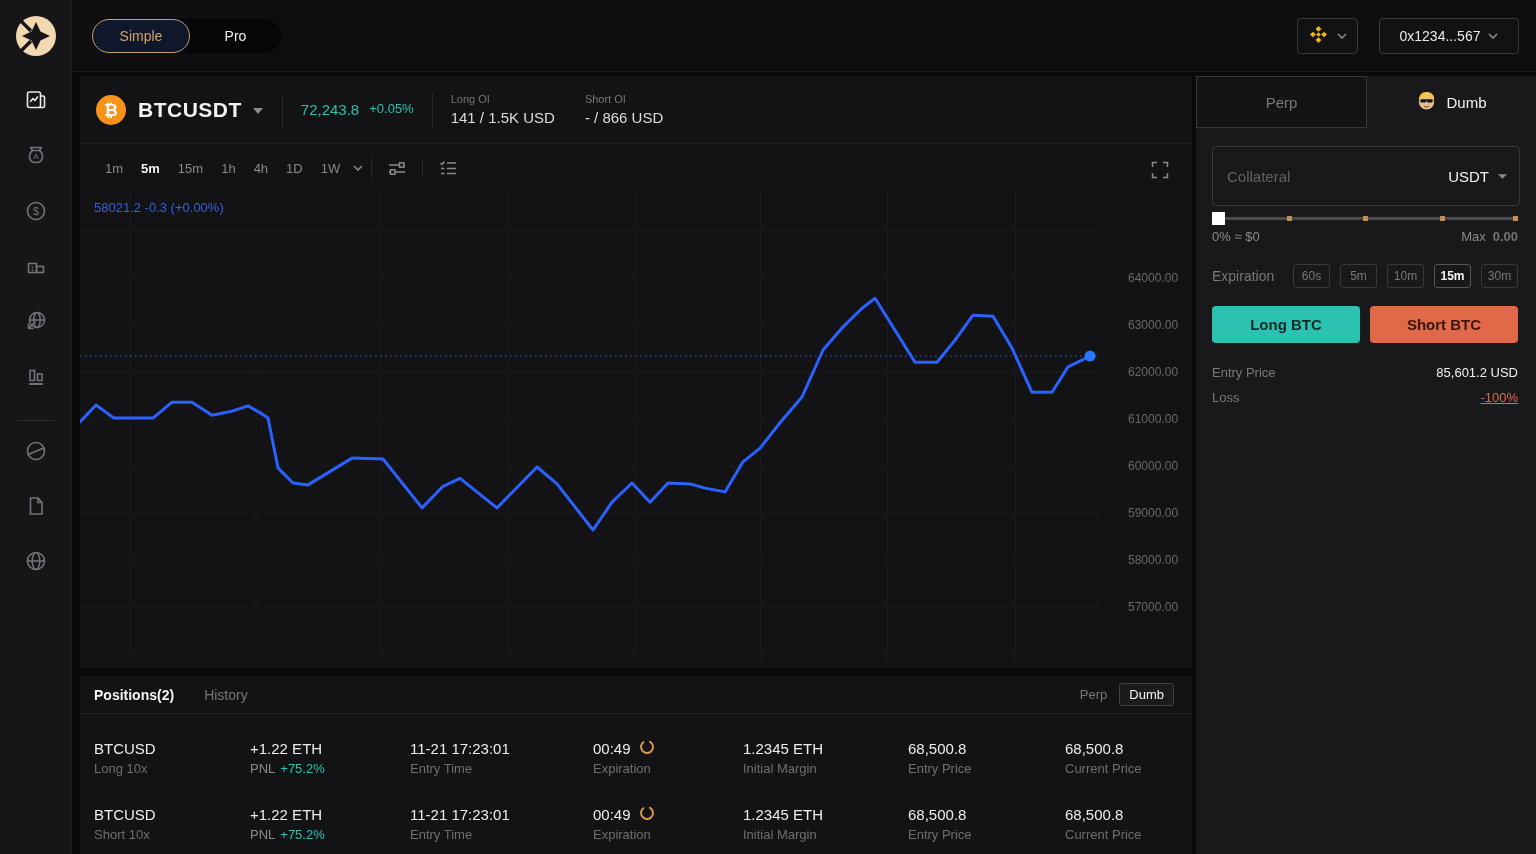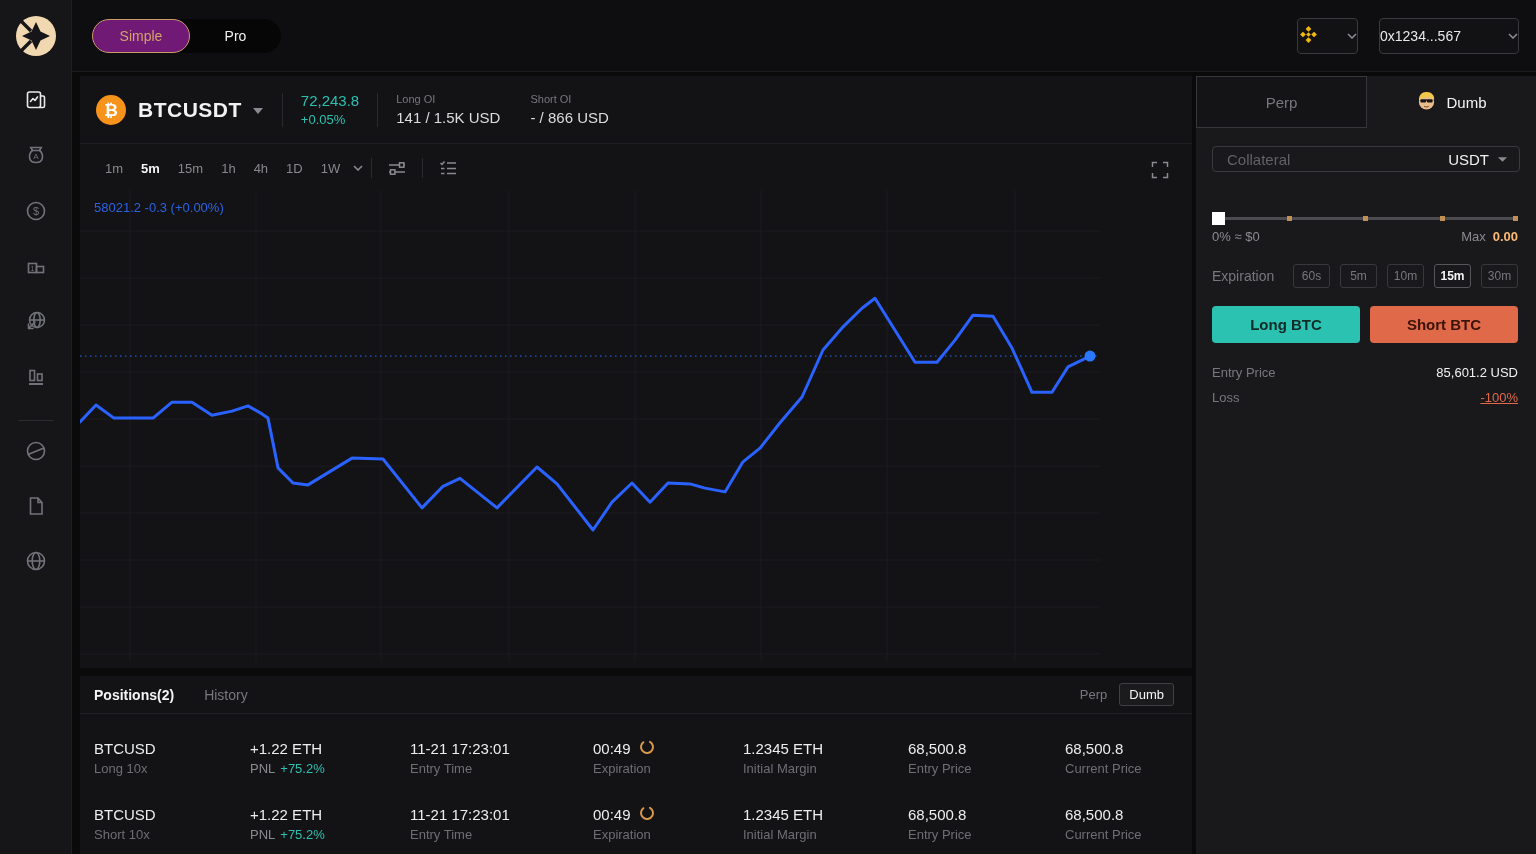--- a/index.html
+++ b/index.html
@@ -4,43 +4,43 @@
 <style>
   * { margin:0; padding:0; box-sizing:border-box; }
   html,body { background:#050506; }
   body { font-family:"Liberation Sans", sans-serif; color:#e9e9ec; }
   #app { position:relative; width:1536px; height:854px; background:#0a0a0b; overflow:hidden; }
 
   
   .topbar { position:absolute; left:72px; top:0; width:1464px; height:72px; background:#0e0e10; border-bottom:1px solid #1c1c1f; }
   .mode-toggle { position:absolute; left:20px; top:19px; width:189px; height:34px; background:#060607; border-radius:17px; display:flex; align-items:center; }
   .mode-seg { flex:0 0 auto; height:34px; display:flex; align-items:center; justify-content:center; font-size:14px; cursor:pointer; }
-  .mode-simple { width:98px; background:#701a75; border:1px solid #c89b6a; border-radius:17px; color:#d2a368; }
+  .mode-simple { width:98px; background:#0f172a; border:1px solid #c89b6a; border-radius:17px; color:#d2a368; }
   .mode-pro { width:91px; color:#f0f0f2; }
   .top-right { position:absolute; right:17px; top:18px; display:flex; gap:21px; }
-  .tr-btn { height:36px; background:#121214; border:1px solid #3a3a3e; border-radius:4px; display:flex; align-items:center; justify-content:space-between; gap:8px; cursor:pointer; }
+  .tr-btn { height:36px; background:#121214; border:1px solid #3a3a3e; border-radius:4px; display:flex; align-items:center; justify-content:center; gap:8px; cursor:pointer; }
   .network-btn { width:61px; }
   .wallet-btn { width:140px; font-size:14px; color:#e9e9ec; }
   .chev { width:10px; height:6px; display:inline-block; }
   .chev svg { display:block; }
 
   
   .sidebar { position:absolute; left:0; top:0; width:72px; height:854px; background:#161619; border-right:1px solid #202024; }
   .logo { position:absolute; left:14px; top:14px; width:44px; height:44px; cursor:pointer; }
   .side-ic { position:absolute; left:24px; width:24px; height:24px; cursor:pointer; }
   .side-divider { position:absolute; left:18px; top:420px; width:36px; height:1px; background:#2c2c30; }
 
   
   .chart-panel { position:absolute; left:80px; top:76px; width:1112px; height:592px; background:#131316; }
   .market-bar { position:absolute; left:0; top:0; width:100%; height:68px; border-bottom:1px solid #1e1e22; display:flex; align-items:center; }
   .btc-ic { margin-left:16px; width:30px; height:30px; flex:0 0 auto; }
   .pair-name { margin-left:12px; font-size:21px; font-weight:700; letter-spacing:.5px; color:#f2f2f4; cursor:pointer; }
   .pair-chev { margin-left:10px; cursor:pointer; }
   .vdiv { width:1px; height:34px; background:#2a2a2e; margin:0 18px; }
-  .mb-price-block { display:flex; flex-direction:column; gap:3px;justify-content:space-between; }
+  .mb-price-block { display:flex; flex-direction:row; gap:10px;justify-content:space-between; }
   .mb-price { font-size:15px; color:#2cc0b0; }
   .mb-change { font-size:13px; color:#2cc0b0; }
   .oi-block { display:flex; flex-direction:column; gap:4px; margin-right:30px; }
   .oi-label { font-size:11px; color:#77777d; }
   .oi-value { font-size:15px; color:#dcdcdf; }
 
   .tf-row { position:absolute; left:16px; top:80px; height:24px; display:flex; align-items:center; gap:0; }
   .tf { font-size:13px; color:#87878d; padding:0 9px; cursor:pointer; }
   .tf.active { color:#f3f3f5; font-weight:700; }
   .tool-div { width:1px; height:20px; background:#2a2a2e; margin:0 8px; }
@@ -56,31 +56,31 @@
   .curdot { fill:#2979ff; }
   .y-axis { position:absolute; left:1020px; top:114px; width:92px; height:472px; border-left:0; }
   .ytick { position:absolute; left:28px; font-size:12px; color:#67676d; }
 
   
   .right-panel { position:absolute; left:1196px; top:76px; width:340px; height:778px; background:#19191c; }
   .rp-tabs { position:absolute; left:0; top:0; width:100%; height:52px; display:flex; }
   .rp-tab { flex:1; display:flex; align-items:center; justify-content:center; gap:9px; font-size:15px; cursor:pointer; }
   .rp-tab-perp { color:#77777d; background:#141417; border:1px solid #38383c; }
   .rp-tab-dumb { color:#f4f4f6; }
-  .collateral-wrap { position:absolute; left:16px; top:70px; width:308px; height:26px; border:1px solid #3a3a3e; border-radius:4px; display:flex; align-items:center; background:#19191c; }
+  .collateral-wrap { position:absolute; left:16px; top:70px; width:308px; height:60px; border:1px solid #3a3a3e; border-radius:4px; display:flex; align-items:center; background:#19191c; }
   .collateral-input { flex:1; height:100%; background:transparent; border:0; outline:none; padding:0 14px; font-size:15px; color:#e9e9ec; font-family:"Liberation Sans",sans-serif; }
   .collateral-input::placeholder { color:#616167; }
   .currency-sel { display:flex; align-items:center; gap:8px; margin-right:12px; font-size:15px; color:#f0f0f2; cursor:pointer; }
 
   .slider { position:absolute; left:16px; top:136px; width:306px; height:13px; cursor:pointer; }
   .slider-track { position:absolute; left:0; top:5px; width:100%; height:3px; background:#4c4c50; }
   .slider-tick { position:absolute; top:4px; width:5px; height:5px; background:#c08f54; }
   .slider-handle { position:absolute; left:0; top:0; width:13px; height:13px; background:#ffffff; cursor:grab; }
   .slider-labels { position:absolute; left:16px; top:153px; width:306px; display:flex; justify-content:space-between; font-size:13px; color:#8a8a90; }
-  .max-val { color:#fdba74; font-weight:700; margin-left:7px; }
+  .max-val { color:#737373; font-weight:700; margin-left:7px; }
 
   .exp-row { position:absolute; left:16px; top:188px; width:306px; height:24px; display:flex; align-items:center; }
   .exp-label { font-size:14px; color:#77777d; margin-right:auto; }
   .exp-btn { width:37px; height:24px; border:1px solid #38383c; border-radius:3px; margin-left:10px; display:flex; align-items:center; justify-content:center; font-size:12px; color:#77777d; cursor:pointer; background:#19191c; }
   .exp-btn.active { color:#f4f4f6; border-color:#55555a; font-weight:700; }
 
   .trade-btns { position:absolute; left:16px; top:230px; width:306px; height:37px; display:flex; gap:10px; }
   .trade-btn { flex:1; border:0; border-radius:4px; font-size:15px; font-weight:700; font-family:"Liberation Sans",sans-serif; cursor:pointer; }
   .long-btn { background:#2cc2b2; color:#0d2b27; }
   .short-btn { background:#e0694a; color:#3a130a; }
@@ -319,20 +319,30 @@
           <line class="grid" x1="429" y1="0" x2="429" y2="472"></line>
           <line class="grid" x1="555" y1="0" x2="555" y2="472"></line>
           <line class="grid" x1="681" y1="0" x2="681" y2="472"></line>
           <line class="grid" x1="807" y1="0" x2="807" y2="472"></line>
           <line class="grid" x1="935" y1="0" x2="935" y2="472"></line>
           <line class="curline" x1="0" y1="166.1" x2="1020" y2="166.1"></line>
           <polyline class="priceline" points="0,231.9 16,215.0 34,228.1 73,228.1 92,212.2 112,212.2 132,225.3 152,221.1 168,215.9 182,223.9 188,228.1 198,277.9 213,293.0 228,294.9 272,268.1 303,269.0 342,317.9 363,296.3 380,288.3 417,317.9 457,277.0 477,293.9 513,340.0 532,312.2 552,293.0 570,312.2 588,293.0 610,293.9 625,298.1 645,301.9 663,271.8 680,258.2 700,232.8 722,207.0 743,160.0 762,137.9 782,118.2 795,108.3 835,172.2 857,172.2 875,150.1 893,125.2 913,126.2 932,158.1 952,202.3 972,202.3 988,176.9 1010,166.1"></polyline>
           <circle class="curdot" cx="1010" cy="166.1" r="5.5"></circle>
         </svg>
     </div>
+    <div class="y-axis" id="y-axis">
+        <div class="ytick" style="top: 81.1035px;">64000.00</div>
+        <div class="ytick" style="top: 128.092px;">63000.00</div>
+        <div class="ytick" style="top: 175.081px;">62000.00</div>
+        <div class="ytick" style="top: 222.069px;">61000.00</div>
+        <div class="ytick" style="top: 269.058px;">60000.00</div>
+        <div class="ytick" style="top: 316.046px;">59000.00</div>
+        <div class="ytick" style="top: 363.035px;">58000.00</div>
+        <div class="ytick" style="top: 410.023px;">57000.00</div>
+      </div>
   </section>
 
   <aside class="right-panel">
     <div class="rp-tabs">
       <div class="rp-tab rp-tab-perp">
         <span>Perp</span>
       </div>
       <div class="rp-tab rp-tab-dumb">
         <span>
           <svg viewBox="0 0 22 22" width="21" height="21">

